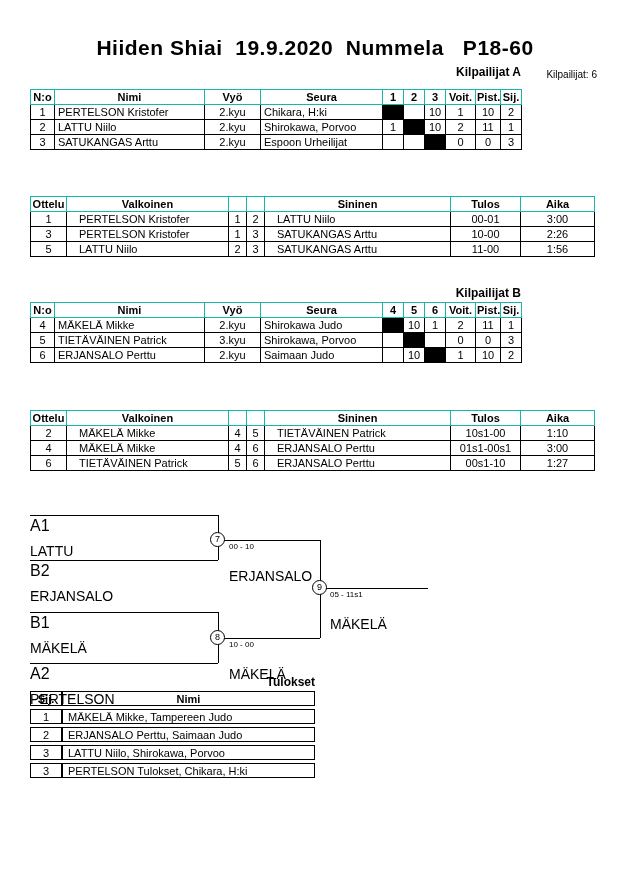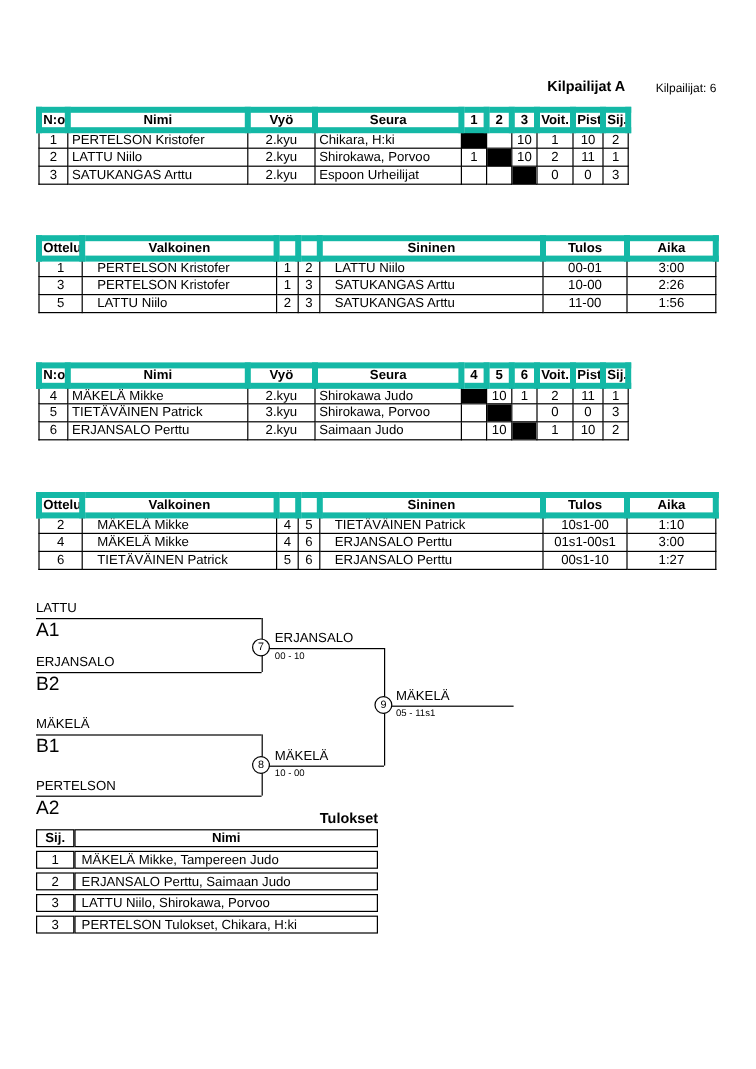--- a/index.html
+++ b/index.html
@@ -4,46 +4,47 @@
 <style>
   * { margin:0; padding:0; box-sizing:border-box; }
   html,body { background:#fff; }
   body { font-family:"Liberation Sans", sans-serif; color:#000; }
   .page { position:relative; width:630px; height:891px; background:#fff; overflow:hidden; }
   .title { position:absolute; top:36px; left:0; width:100%; text-align:center;
            font-size:21px; font-weight:bold; white-space:pre; letter-spacing:.5px; }
   .section-title { position:absolute; font-size:12px; font-weight:bold; text-align:right; white-space:nowrap; }
   .count { position:absolute; top:69px; right:33px; font-size:10px; white-space:nowrap; }
   table.tbl { position:absolute; border-collapse:collapse; table-layout:fixed; font-size:11px; background:#fff; }
-  .tbl th { border:5px solid #14b8a6; font-weight:bold; text-align:center; padding:0 1px;
+  .tbl th { border:1px solid #14b8a6; font-weight:bold; text-align:center; padding:0 1px;
             height:15px; overflow:hidden; white-space:nowrap; }
   .tbl td { border:1px solid #000; padding:0 3px; height:15px; overflow:hidden; white-space:nowrap; }
   td.c { text-align:center; padding:0 1px; }
   td.l { text-align:left; }
   td.pad { padding-left:12px; }
   td.diag { background:#000; }
   table.results { position:absolute; border-collapse:separate; border-spacing:0 3px;
                   table-layout:fixed; font-size:11px; }
   .results th, .results td { border:1px solid #000; height:15px; overflow:hidden; white-space:nowrap; }
   .results th { font-weight:bold; text-align:center; padding:0 1px; }
   .results td { padding:0 5px; }
   .bracket { position:absolute; left:30px; top:498px; width:570px; height:185px; }
-  .b-name  { position:absolute; font-size:11px; white-space:nowrap; }
+  .b-name  { position:absolute; font-size:14px; white-space:nowrap;margin-top:42px; }
   .b-seed  { position:absolute; font-size:16px; white-space:nowrap; }
   .b-score { position:absolute; font-size:8px; white-space:nowrap; }
   .hline { position:absolute; border-top:1px solid #000; height:0; }
   .vline { position:absolute; border-left:1px solid #000; width:0; }
   .mcircle { position:absolute; width:15px; height:15px; border:1px solid #000; border-radius:50%;
              background:#fff; font-size:9px; line-height:13px; text-align:center; z-index:2; }
 </style>
 </head>
 <body>
 
 <div class="page">
 
+  <div class="title">Hiiden Shiai  19.9.2020  Nummela   P18-60</div>
   <div class="count">Kilpailijat: 6</div>
 
   <div class="section-title" style="top:65px;left:30px;width:491px">Kilpailijat A</div>
   <table class="tbl" style="top:89px;left:30px;width:491px">
     <colgroup>
       <col style="width:24px">
         <col style="width:150px">
         <col style="width:56px">
         <col style="width:122px">
       <col style="width:21px">
@@ -148,20 +149,21 @@
       <td class="l pad">LATTU Niilo</td>
       <td class="c">2</td>
       <td class="c">3</td>
       <td class="l pad">SATUKANGAS Arttu</td>
       <td class="c">11-00</td>
       <td class="c">1:56</td>
     </tr>
   </tbody>
     </table>
 
+  <div class="section-title" style="top:286px;left:30px;width:491px">Kilpailijat B</div>
   <table class="tbl" style="top:302px;left:30px;width:491px">
     <colgroup>
       <col style="width:24px">
         <col style="width:150px">
         <col style="width:56px">
         <col style="width:122px">
       <col style="width:21px">
         <col style="width:21px">
         <col style="width:21px">
       <col style="width:30px">

